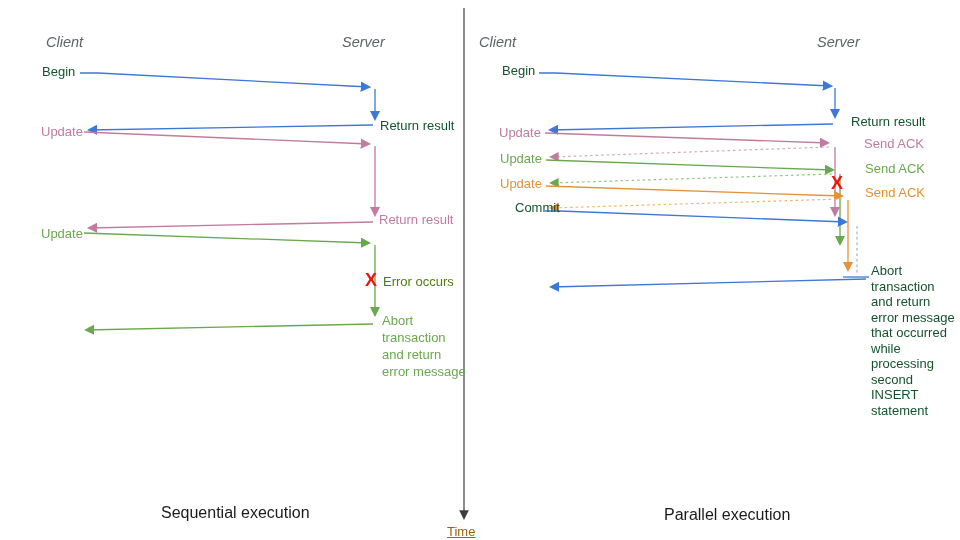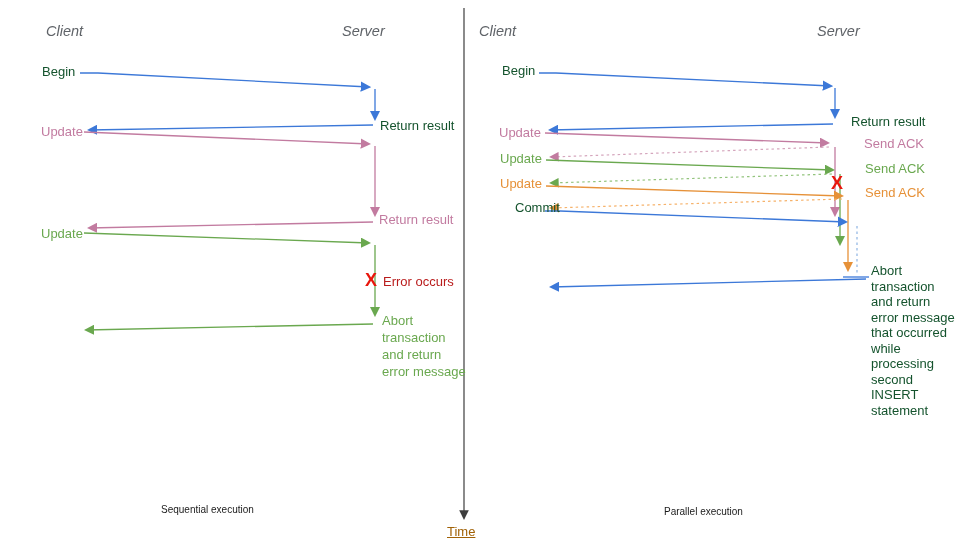--- a/index.html
+++ b/index.html
@@ -16,41 +16,42 @@
     font-size:13px;
     line-height:15px;
     white-space:nowrap;
   }
   .hdr {
     position:absolute;
     font-size:14.5px;
     font-style:italic;
     color:#5f6368;
     white-space:nowrap;
+    margin-top:11px;
   }
   .caption {
     position:absolute;
-    font-size:10px;
+    font-size:16px;
     color:#1b1b1b;
     white-space:nowrap;
   }
   .pre { white-space:pre-line; line-height:17px; }
   .pre-tight { white-space:pre-line; line-height:15.5px; }
   .xmark {
     position:absolute;
     font-size:18px;
     font-weight:bold;
     color:#e8160c;
     line-height:18px;
   }
   .c-blue   { color:#14532d; }
   .c-pink   { color:#c27ba0; }
   .c-green  { color:#6aa84f; }
   .c-orange { color:#e69138; }
-  .c-red    { color:#b91c1c; }
+  .c-red    { color:#4d7c0f; }
   .c-dark   { color:#a16207;text-decoration:underline; }
 </style>
 </head>
 <body>
 
 <div id="canvas">
 
   <svg id="arrow-layer" viewBox="0 0 960 540" xmlns="http://www.w3.org/2000/svg">
     <defs>
       <marker id="m-blue" viewBox="0 0 10 10" refX="8" refY="5" markerWidth="8" markerHeight="8" orient="auto-start-reverse">

